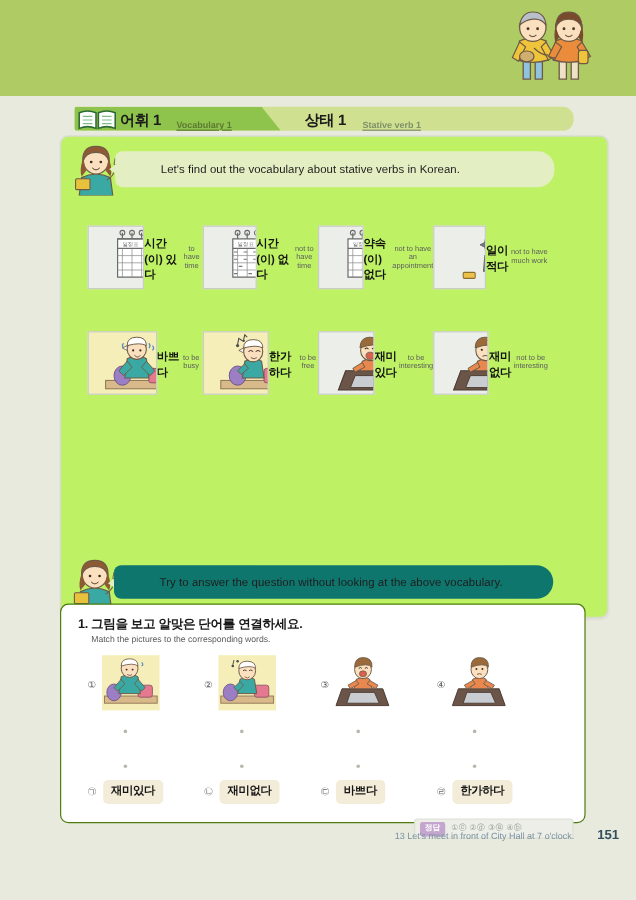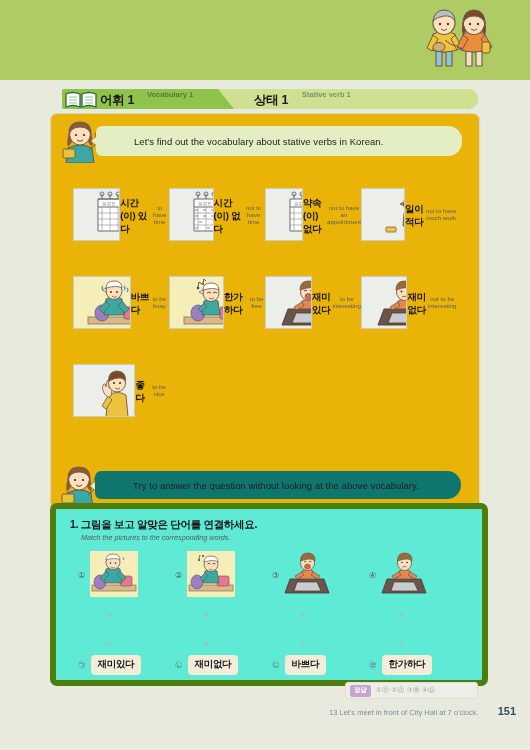--- a/index.html
+++ b/index.html
@@ -69,36 +69,38 @@
     font-weight: bold;
     color: #1b1b1b;
     letter-spacing: -0.3px;
     top: 3px;
   }
   .bar-en {
     position: absolute;
     font-size: 7.5px;
     font-weight: bold;
     color: #6f8c42;
-    top: 1px;
+    top: 11px;
+    text-decoration: underline;
   }
   .bar-kr.kr1 { left: 38px; }
   .bar-en.en1 { left: 85px; color: #5c7a33; }
   .bar-kr.kr2 { left: 192px; }
   .bar-en.en2 { left: 240px; color: #7f8f69; }
 
   
   .content-card {
     position: absolute;
     left: 50px; top: 33px;
     width: 428px; height: 400px;
-    background: #eab308;
+    background: #bef264;
     border: 1px solid #d6dbcd;
     border-radius: 7px;
     box-shadow: 0 1px 2px rgba(0,0,0,0.05);
+    padding-left: 27px;
   }
 
   
   .teacher {
     position: absolute;
     left: 8px; top: 3px;
     width: 42px; height: 46px;
   }
   .bubble {
     position: absolute;
@@ -172,39 +174,38 @@
     border-radius: 6px 14px 14px 6px;
     display: flex;
     align-items: center;
   }
 
   
   .exercise-box {
     position: absolute;
     left: 50px; top: 423px;
     width: 438px; height: 183px;
-    background: #5eead4;
-    border: 6px solid #4d7c0f;
+    background: #ffffff;
+    border: 1px solid #4d7c0f;
     border-radius: 7px;
     box-sizing: border-box;
   }
   .ex-title-kr {
     position: absolute;
     left: 14px; top: 9px;
     font-size: 10.5px;
     font-weight: bold;
     color: #181818;
     letter-spacing: -0.3px;
   }
   .ex-title-en {
     position: absolute;
     left: 25px; top: 24px;
     font-size: 7.2px;
     color: #5a5a5a;
-    font-style: italic;
   }
   .pic-row {
     position: absolute;
     left: 22px; top: 42px;
     width: 390px;
     display: grid;
     grid-template-columns: repeat(4, 97px);
   }
   .pic-item {
     position: relative;
@@ -288,21 +289,21 @@
   .ans-seq {
     font-size: 6.5px;
     color: #9aa095;
     margin-left: 5px;
     letter-spacing: 0.4px;
   }
 
   
   .footer {
     position: absolute;
-    right: 14px; top: 625px;
+    right: 14px; top: 610px;
     display: flex;
     align-items: baseline;
     text-align: center;
   }
   .footer-text {
     font-size: 7.5px;
     color: #79909e;
   }
   .footer-page {
     font-size: 11px;
@@ -538,36 +539,20 @@
             <path d="M34 13 q0 -9 8.5 -9 q9 0 8.5 9 q-4 -5 -17 0 Z" fill="#9a6a3a" stroke="#6d5a46" stroke-width="0.8"></path>
             <circle cx="39.5" cy="14.5" r="0.9" fill="#3a2a1a"></circle>
             <circle cx="45.5" cy="14.5" r="0.9" fill="#3a2a1a"></circle>
             <path d="M40 20 q2.5 -1.5 5 0" stroke="#6d5a46" stroke-width="0.9" fill="none"></path>
           </svg>
         </div>
         <div class="vocab-kr">재미없다</div>
         <div class="vocab-en">not to be interesting</div>
       </div>
 
-      <div class="vocab-cell">
-        <div class="vocab-img">
-          <svg viewBox="0 0 84 53" width="84" height="53">
-            <path d="M34 30 q10 -5 18 0 l2 22 l-22 0 Z" fill="#ecc23f" stroke="#6d5a46" stroke-width="0.9"></path>
-            <path d="M34 31 l-6 10 l4 3 l6 -9 Z" fill="#ecc23f" stroke="#6d5a46" stroke-width="0.8"></path>
-            <path d="M30 28 q-3 -6 0 -9 q2 -1 2 3 l1 -6 q1 -2 2 1 l0 6 q3 -1 3 2 l-1 6 q-3 3 -7 -3 Z" fill="#fbe0c0" stroke="#6d5a46" stroke-width="0.8"></path>
-            <ellipse cx="43" cy="18" rx="8.5" ry="9" fill="#fbe0c0" stroke="#6d5a46" stroke-width="0.9"></ellipse>
-            <path d="M34.5 16 q0 -10 8.5 -10 q9 0 8.5 10 q-4 -6 -17 0 Z" fill="#7a4a2c" stroke="#6d5a46" stroke-width="0.8"></path>
-            <circle cx="40" cy="18" r="1" fill="#3a2a1a"></circle>
-            <circle cx="46" cy="18" r="1" fill="#3a2a1a"></circle>
-            <path d="M41 23 q2.5 2.5 5 0" stroke="#6d5a46" stroke-width="0.9" fill="none"></path>
-          </svg>
-        </div>
-        <div class="vocab-kr">좋다</div>
-        <div class="vocab-en">to be nice</div>
-      </div>
 
 
     </div>
   </div>
 
   <div style="position:absolute; left:50px; top:385px; width:428px; height:40px;">
     <svg class="teacher" style="top:-3px;" viewBox="0 0 42 46">
       <path d="M9 31 q12 -6 24 0 l2 15 l-28 0 Z" fill="#3aa9a4" stroke="#6d5a46" stroke-width="1"></path>
       <ellipse cx="21" cy="17" rx="10.5" ry="11" fill="#fbe0c0" stroke="#6d5a46" stroke-width="1"></ellipse>
       <path d="M10 18 q-1 -13 11 -13 q12 0 11 13 q-2 -8 -11 -8 q-9 0 -11 8 Z" fill="#8e5a35" stroke="#6d5a46" stroke-width="0.9"></path>

